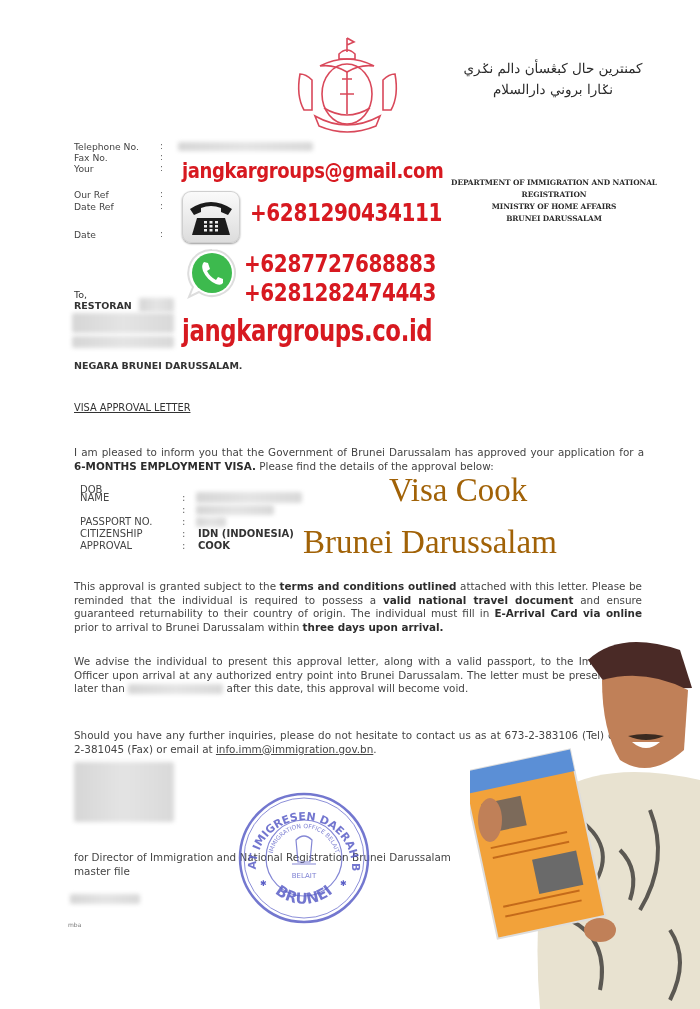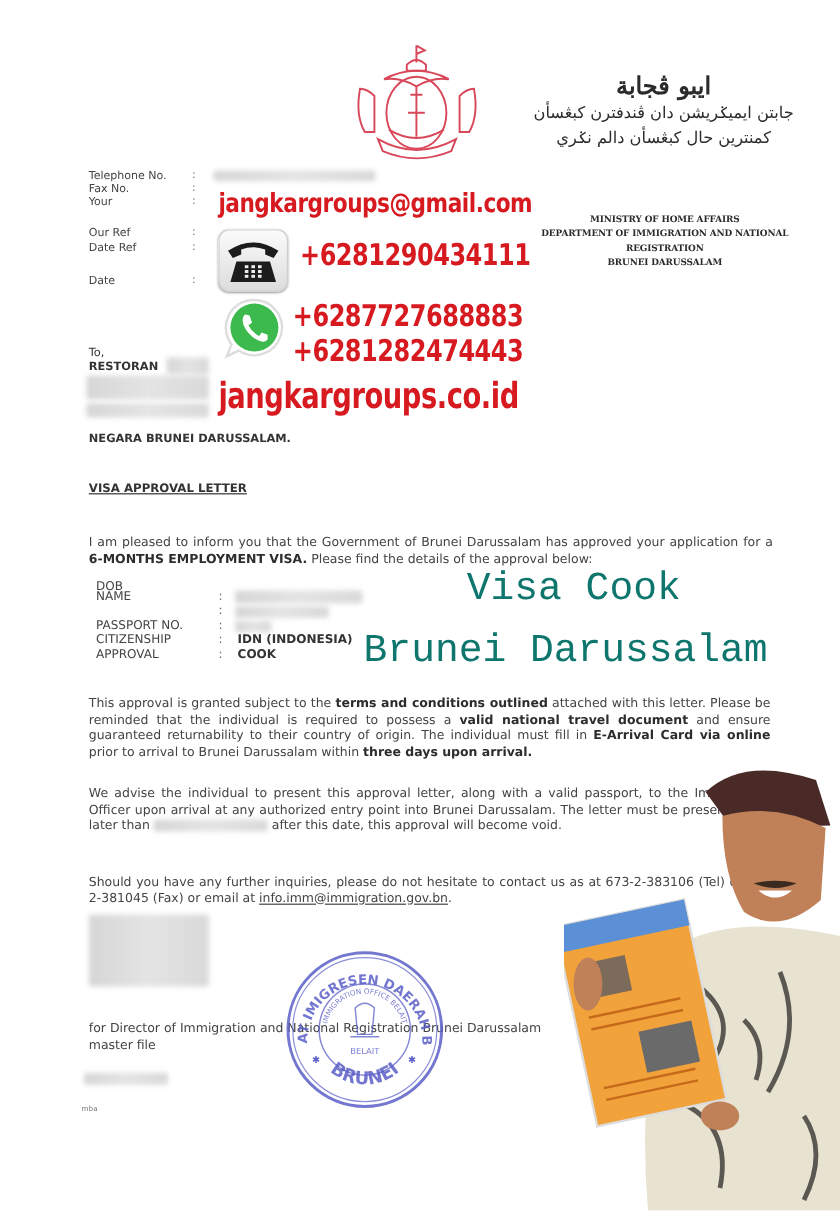--- a/index.html
+++ b/index.html
@@ -30,30 +30,30 @@
   
   .promo { font-family: "DejaVu Sans", sans-serif; font-weight: bold; color: #d71920;
            transform-origin: left top; white-space: nowrap; letter-spacing: -0.5px; }
   .tel-icon { left: 182px; top: 191px; width: 58px; height: 52px; border-radius: 9px;
               background: linear-gradient(#fbfbfb,#dcdcdc); box-shadow: 0 1px 2px #999, inset 0 0 0 1px #cfcfcf; }
   .wa-icon { left: 185px; top: 247px; width: 54px; height: 54px; }
 
   
   .addr { left: 74px; font-size: 9.5px; color: #333; }
 
-  .title { left: 74px; top: 402px; font-size: 9.8px; font-weight: bold; text-decoration: underline; color: #333; }
+  .title { left: 74px; top: 402px; font-size: 9.8px; font-weight: normal; text-decoration: underline; color: #333; }
 
   .para { left: 74px; width: 570px; font-size: 10.4px; line-height: 13.5px; color: #444; text-align: justify; }
   .para b { color: #2d2d2d; }
 
   .det-label { left: 80px; font-size: 10px; color: #444; line-height: 11.4px; }
   .det-colon { left: 182px; font-size: 10px; color: #666; line-height: 11.4px; }
   .det-val { left: 198px; font-size: 10px; font-weight: bold; color: #333; line-height: 11.4px; }
 
-  .red-big { font-family: Liberation Mono, monospace; color: #0f766e; white-space: nowrap; }
+  .red-big { font-family: Liberation Serif, serif; color: #a16207; white-space: nowrap; }
 
   .link { text-decoration: underline; }
 
   .stamp { left: 236px; top: 790px; width: 136px; height: 136px; }
 
   .person { left: 470px; top: 610px; width: 230px; height: 399px; }
 </style>
 </head>
 <body>
 
@@ -63,28 +63,27 @@
   <path d="M30 32 Q57 18 84 32 Q70 30 57 38 Q44 30 30 32 Z"></path>
   <ellipse cx="57" cy="60" rx="25" ry="30"></ellipse>
   <path d="M57 38 L57 80 M52 45 L62 45 M50 60 L64 60"></path>
   <path d="M10 40 Q6 62 14 76 L22 76 L22 46 Q16 40 10 40 Z"></path>
   <path d="M105 40 Q109 62 101 76 L93 76 L93 46 Q99 40 105 40 Z"></path>
   <path d="M25 82 Q57 100 90 82 L86 92 Q57 104 29 92 Z"></path>
   <path d="M34 74 Q57 88 80 74"></path>
 </svg>
 
 <div class="abs jawi">
-  <div class="j1">ايبو ڤجابة</div>
-  <div class="jl">جابتن ايميݢريشن دان ڤندفترن كبڠسأن</div>
   <div class="jl">كمنترين حال كبڠسأن دالم نݢري</div>
+  <div class="jl">نݢارا بروني دارالسلام</div>
 </div>
 
 <div class="abs hq">
+  <div>DEPARTMENT OF IMMIGRATION AND NATIONAL REGISTRATION</div>
   <div>MINISTRY OF HOME AFFAIRS</div>
-  <div>DEPARTMENT OF IMMIGRATION AND NATIONAL REGISTRATION</div>
   <div>BRUNEI DARUSSALAM</div>
 </div>
 
 <div class="abs ref" style="top:141px">Telephone No.</div>
 <div class="abs ref" style="top:152px">Fax No.</div>
 <div class="abs ref" style="top:163px">Your</div>
 <div class="abs ref" style="top:189px">Our Ref</div>
 <div class="abs ref" style="top:201px">Date Ref</div>
 <div class="abs ref" style="top:229px">Date</div>
 <div class="abs ref-colon" style="top:141px">:</div>

